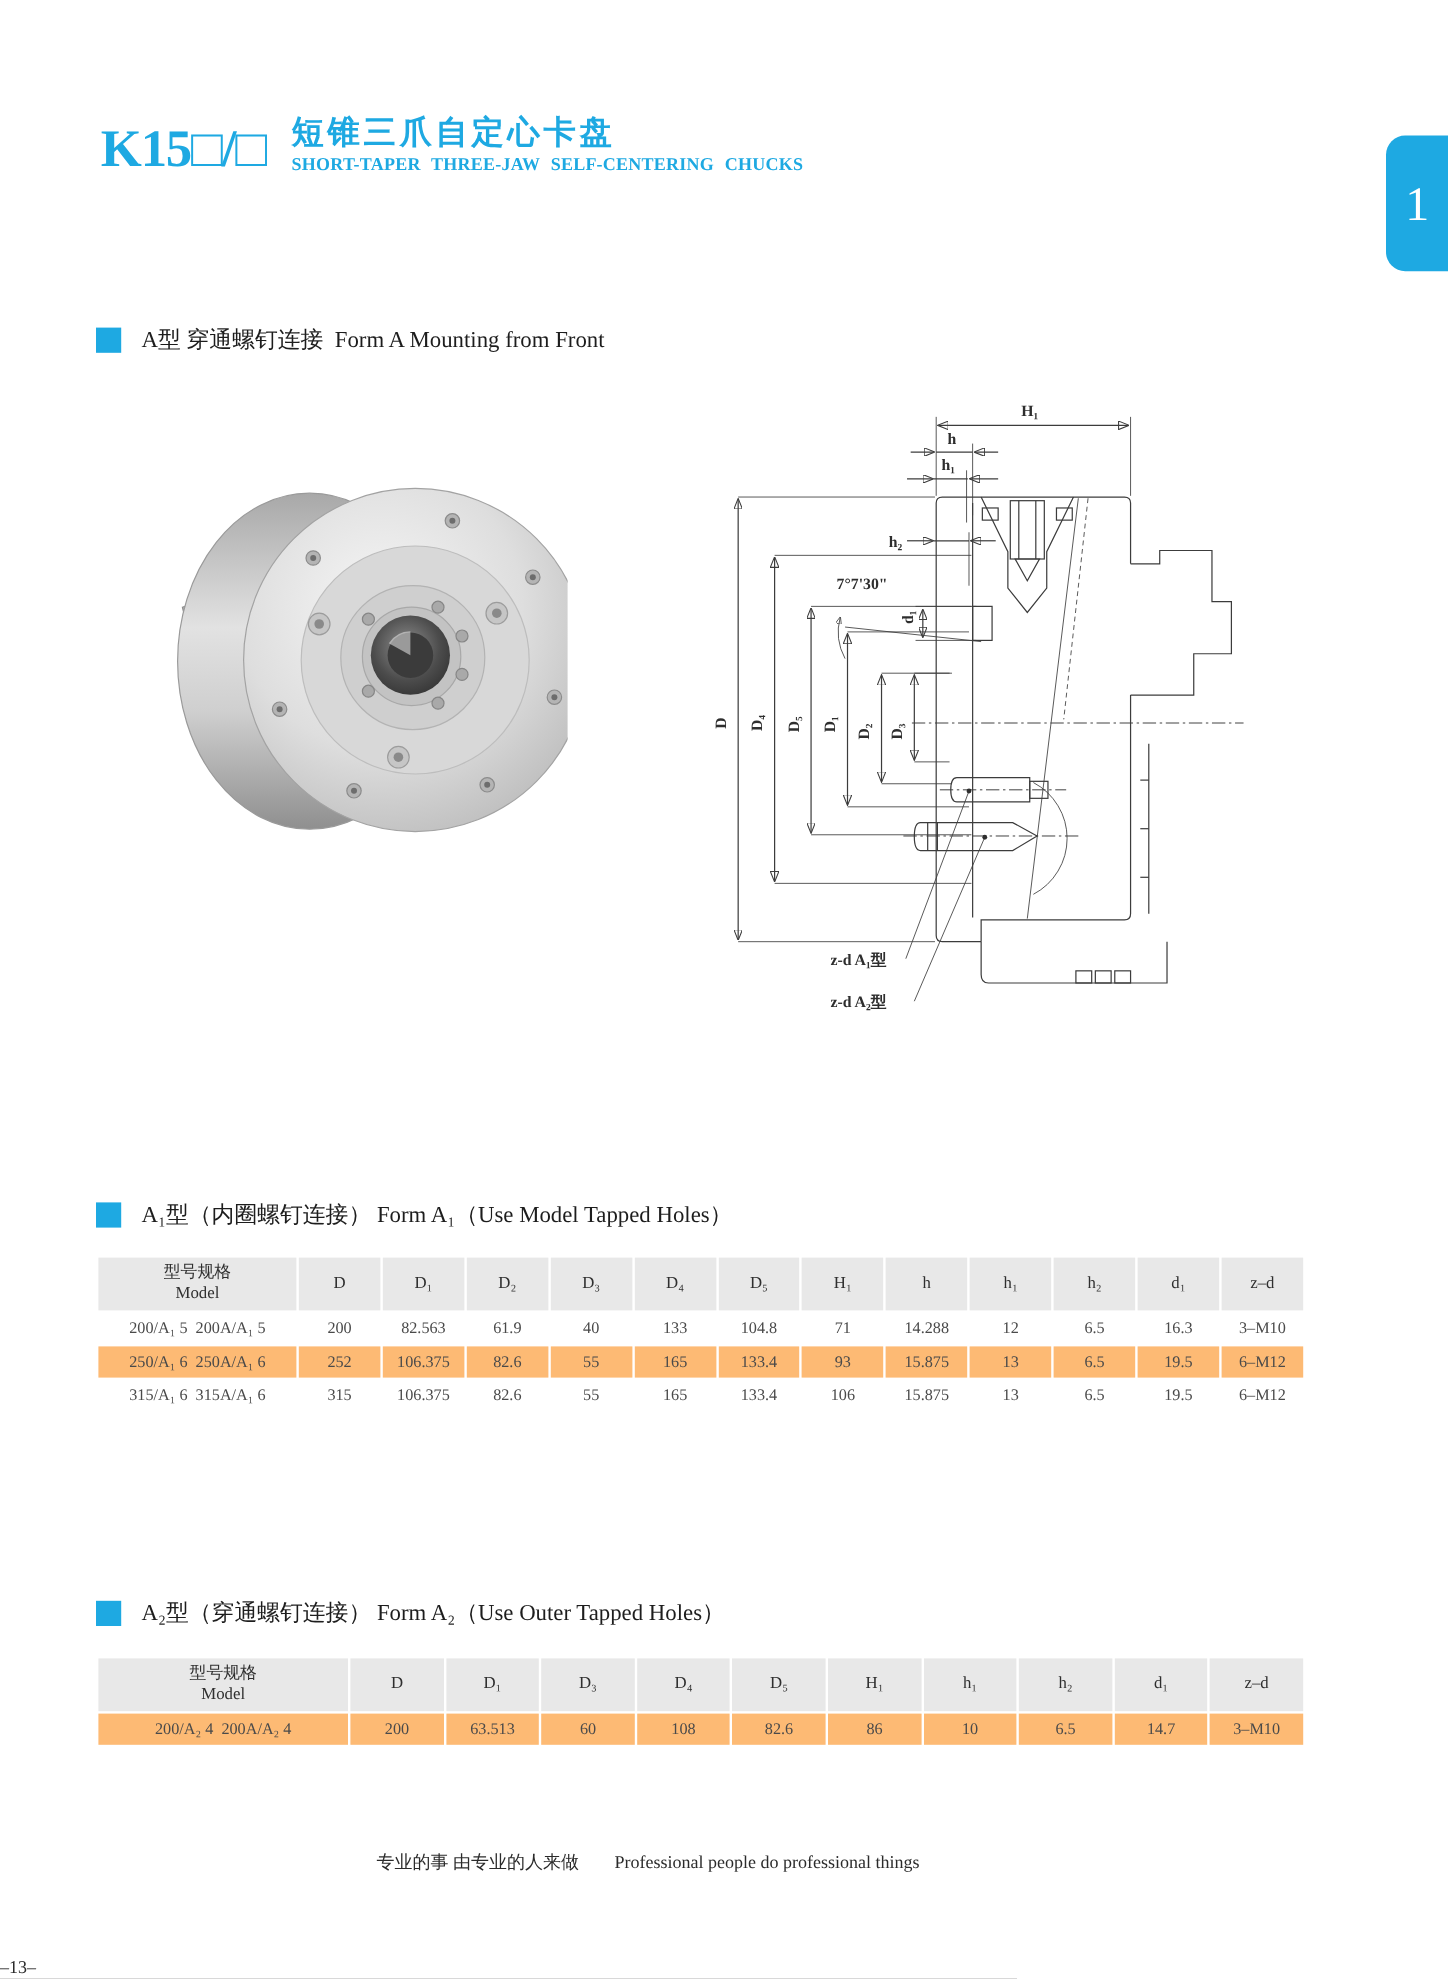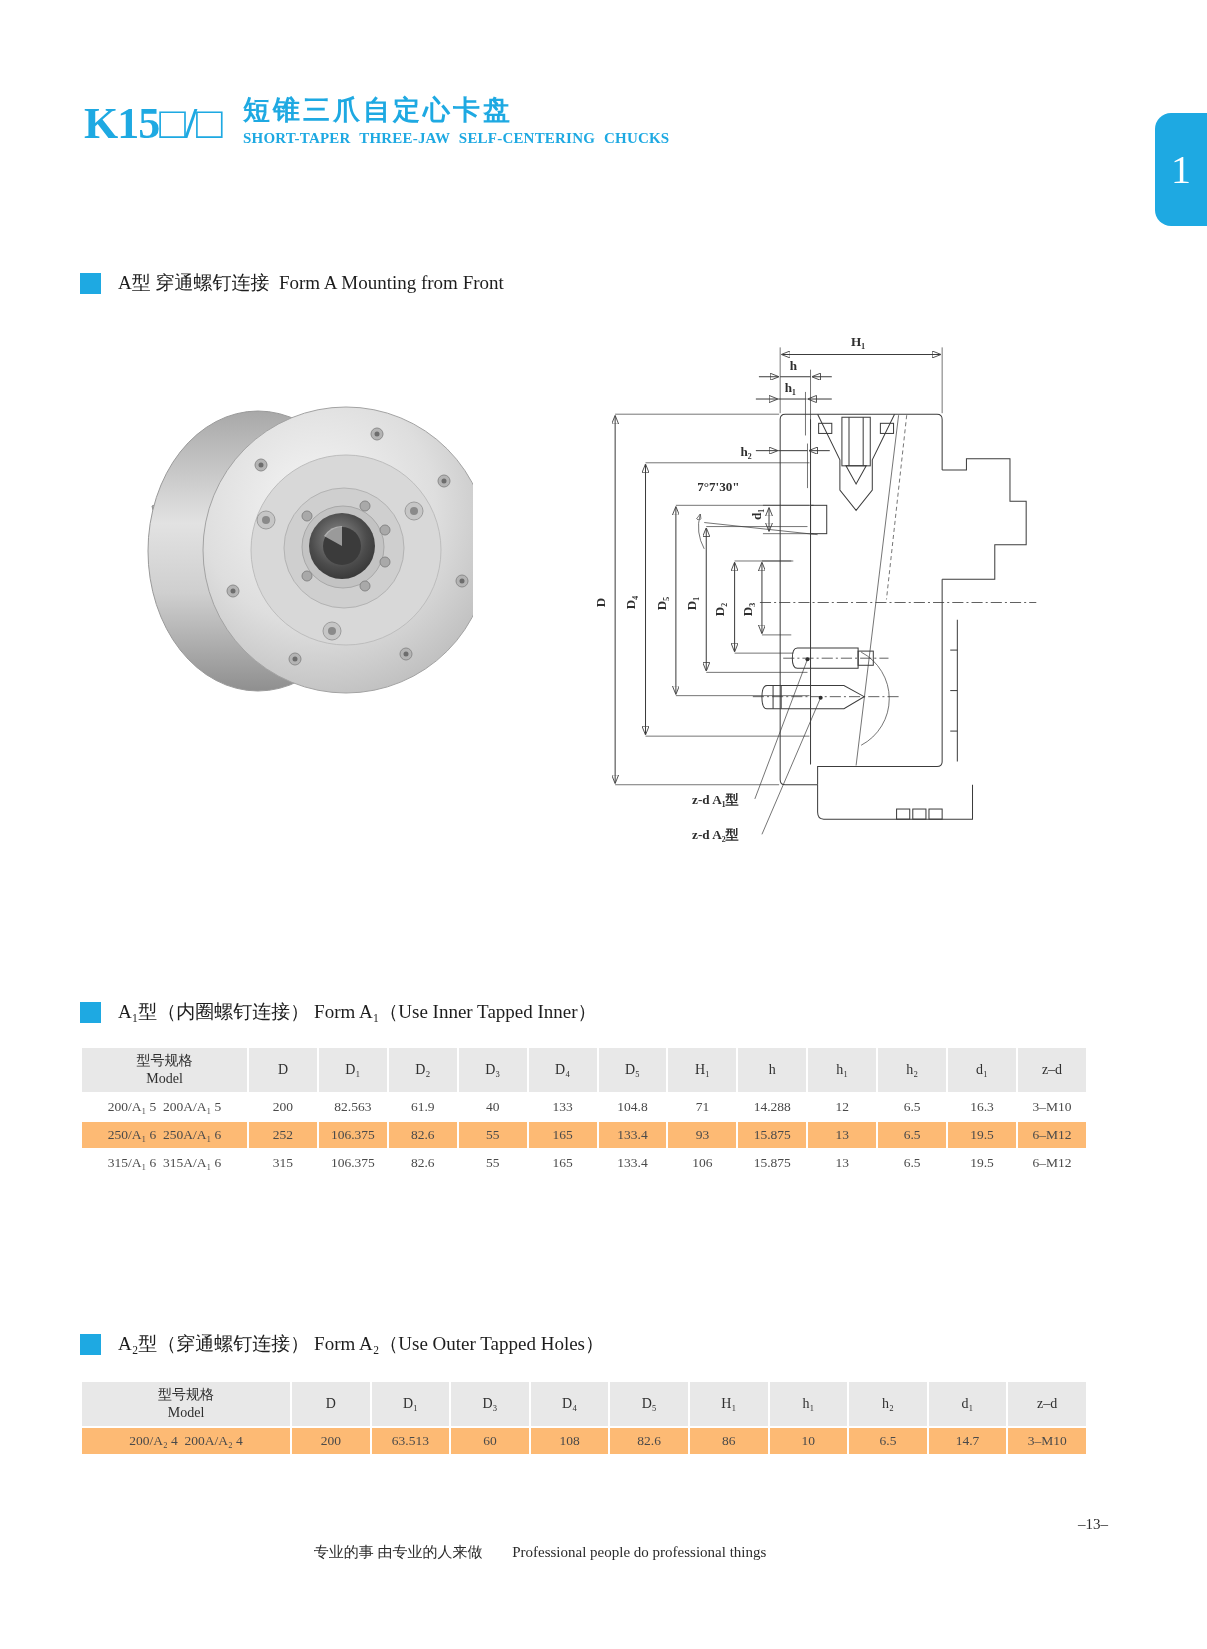--- a/index.html
+++ b/index.html
@@ -39,22 +39,22 @@
   table.tbl tr.shade td{background:#fdba74;}
   table.tbl td.model{white-space:pre;}
   .tbl-a1{left:80px;top:1046px;}
   .tbl-a2{left:80px;top:1380px;}
   .tbl-a1 th:first-child{width:165px;}
   .tbl-a2 th:first-child{width:208px;}
   
   .footer{position:absolute;left:0;top:1543px;width:1080px;text-align:center;
           font-size:15px;color:#2b2b2b;}
   .footer .en{margin-left:26px;}
-  .pageno{position:absolute;left:0;top:1516px;width:1080px;text-align:right;
-          font-size:15px;color:#2b2b2b;padding-left:28px;}
+  .pageno{position:absolute;left:0;top:1632px;width:1080px;text-align:left;
+          font-size:15px;color:#2b2b2b;}
 </style>
 </head>
 <body>
 
 <div class="page">
 
   <div class="model-code">K15□/□</div>
   <div class="title-zh">短锥三爪自定心卡盘</div>
   <div class="title-en">SHORT-TAPER THREE-JAW SELF-CENTERING CHUCKS</div>
   <div class="side-tab">
@@ -242,21 +242,21 @@
         <circle class="dot" cx="252" cy="339" r="2"></circle>
       <line class="thin" x1="207" y1="512" x2="265" y2="377"></line>
         <circle class="dot" cx="265" cy="377" r="2"></circle>
       <text x="138" y="482">z-d  A₁型</text>
       <text x="138" y="517">z-d  A₂型</text>
     </g>
   </svg>
 
   <div class="sec sec-a1">
     <span class="sq"></span>
-    <span class="txt">A₁型（内圈螺钉连接） Form A₁（Use Inner Tapped Inner）</span>
+    <span class="txt">A₁型（内圈螺钉连接） Form A₁（Use Model Tapped Holes）</span>
   </div>
 
   <table class="tbl tbl-a1">
       <thead>
         <tr>
           <th>
             <div>型号规格</div>
             <div>Model</div>
           </th>
           <th>D</th>

